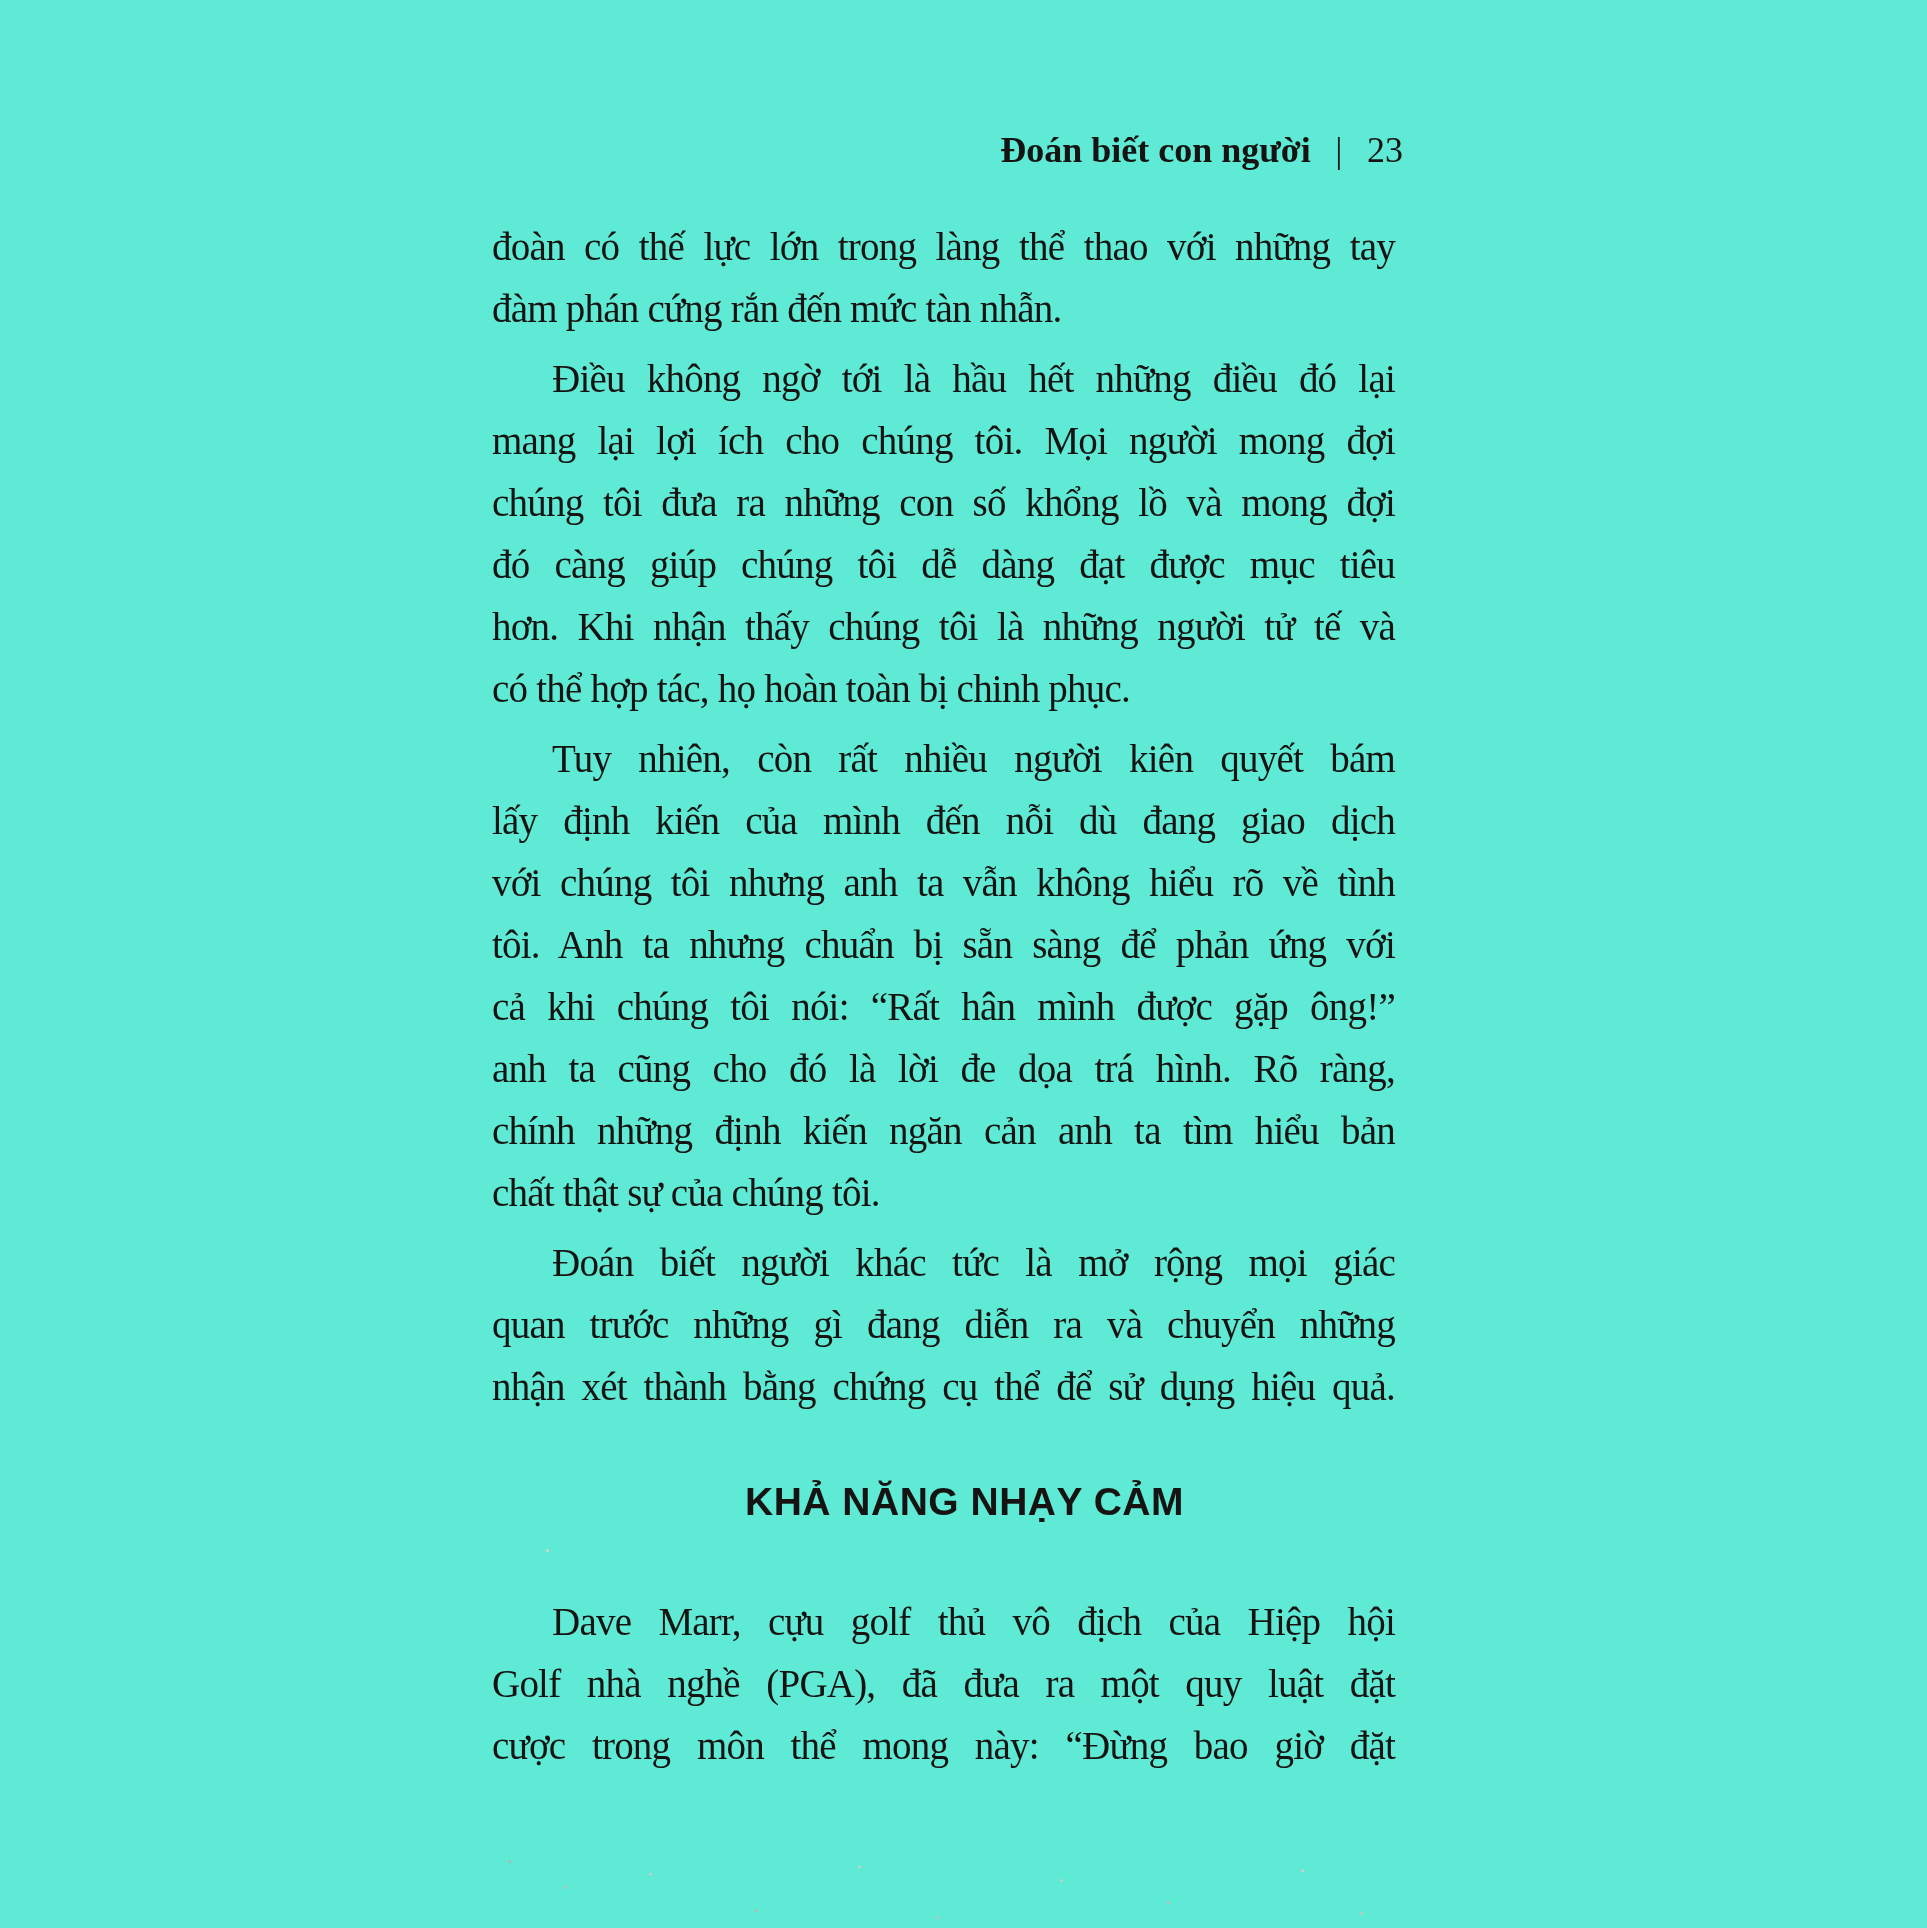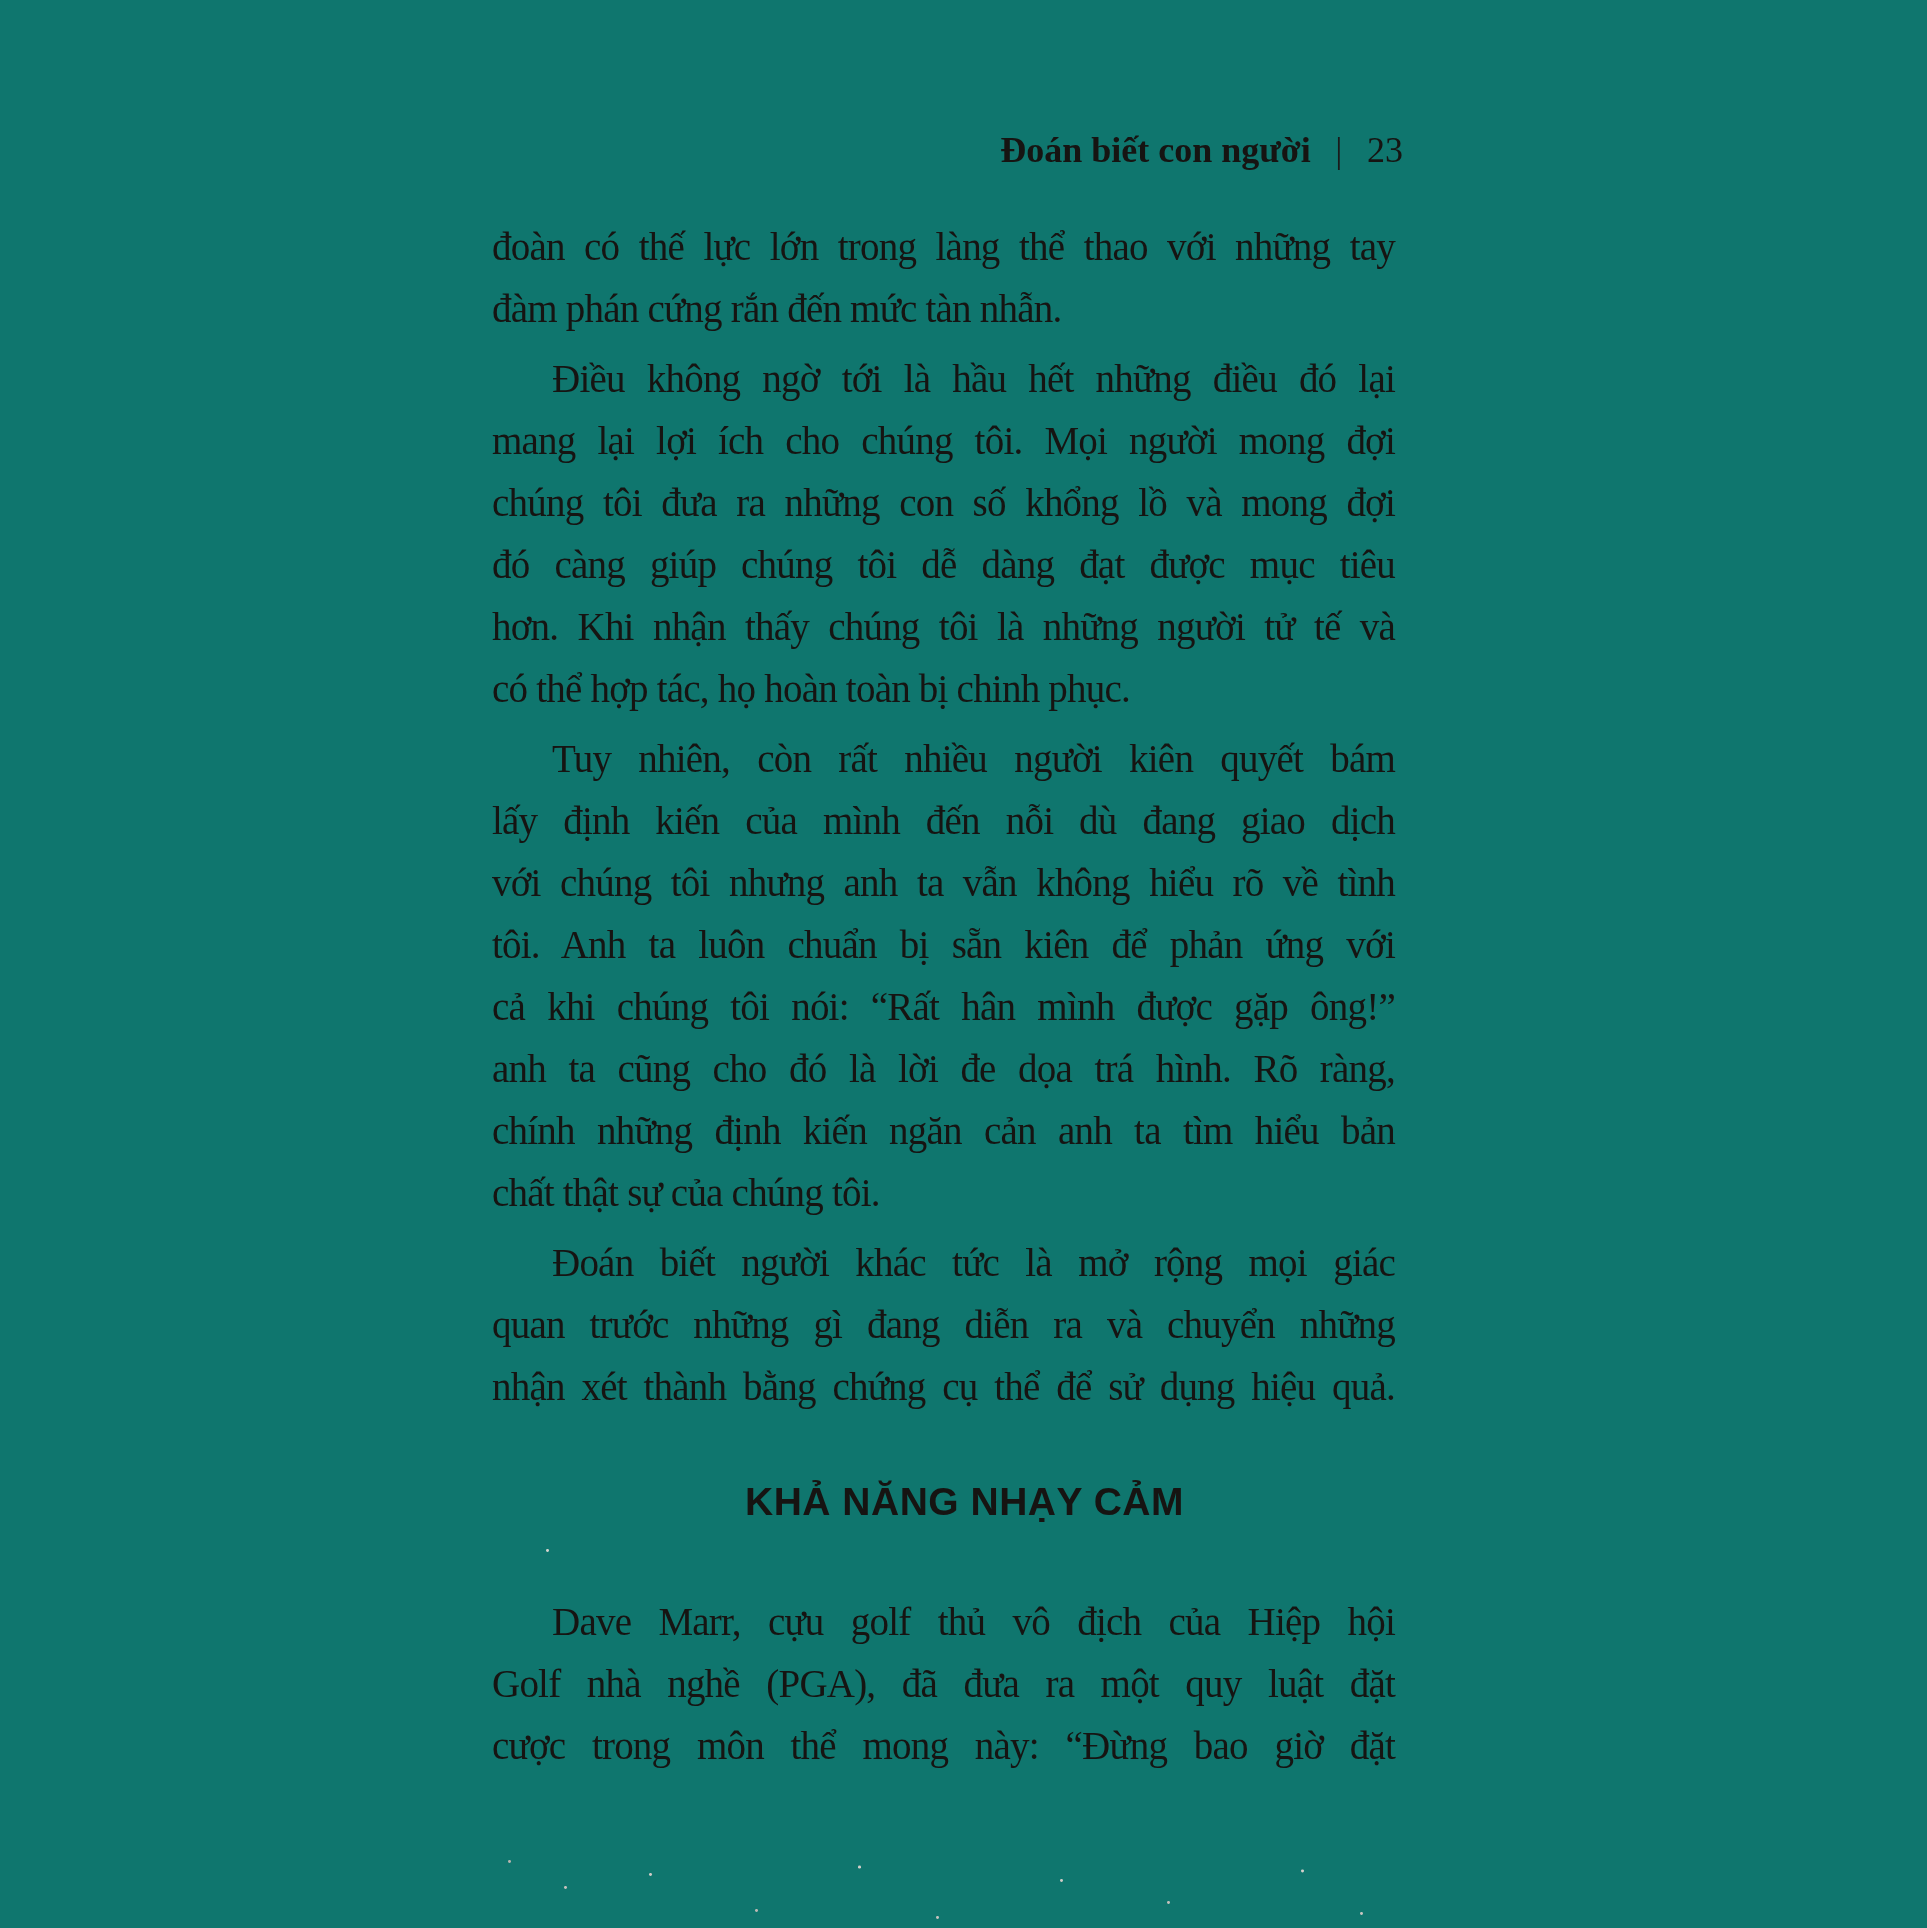--- a/index.html
+++ b/index.html
@@ -4,21 +4,21 @@
 <style>
   html, body {
     margin: 0;
     padding: 0;
     background: #ffffff;
   }
   .page {
     position: relative;
     width: 1928px;
     height: 1928px;
-    background: #0f766e;
+    background: #5eead4;
     overflow: hidden;
     font-family: "Liberation Serif", "DejaVu Serif", serif;
     color: #161412;
   }
   .column {
     position: absolute;
     left: 484px;
     top: 130px;
     width: 919px;
   }
@@ -113,21 +113,21 @@
       <div class="line">chúng tôi đưa ra những con số khổng lồ và mong đợi</div>
       <div class="line">đó càng giúp chúng tôi dễ dàng đạt được mục tiêu</div>
       <div class="line">hơn. Khi nhận thấy chúng tôi là những người tử tế và</div>
       <div class="line end">có thể hợp tác, họ hoàn toàn bị chinh phục.</div>
     </div>
 
     <div class="para">
       <div class="line indent">Tuy nhiên, còn rất nhiều người kiên quyết bám</div>
       <div class="line">lấy định kiến của mình đến nỗi dù đang giao dịch</div>
       <div class="line">với chúng tôi nhưng anh ta vẫn không hiểu rõ về tình</div>
-      <div class="line">tôi. Anh ta luôn chuẩn bị sẵn kiên để phản ứng với</div>
+      <div class="line">tôi. Anh ta nhưng chuẩn bị sẵn sàng để phản ứng với</div>
       <div class="line">cả khi chúng tôi nói: “Rất hân mình được gặp ông!”</div>
       <div class="line">anh ta cũng cho đó là lời đe dọa trá hình. Rõ ràng,</div>
       <div class="line">chính những định kiến ngăn cản anh ta tìm hiểu bản</div>
       <div class="line end">chất thật sự của chúng tôi.</div>
     </div>
 
     <div class="para">
       <div class="line indent">Đoán biết người khác tức là mở rộng mọi giác</div>
       <div class="line">quan trước những gì đang diễn ra và chuyển những</div>
       <div class="line">nhận xét thành bằng chứng cụ thể để sử dụng hiệu quả.</div>

